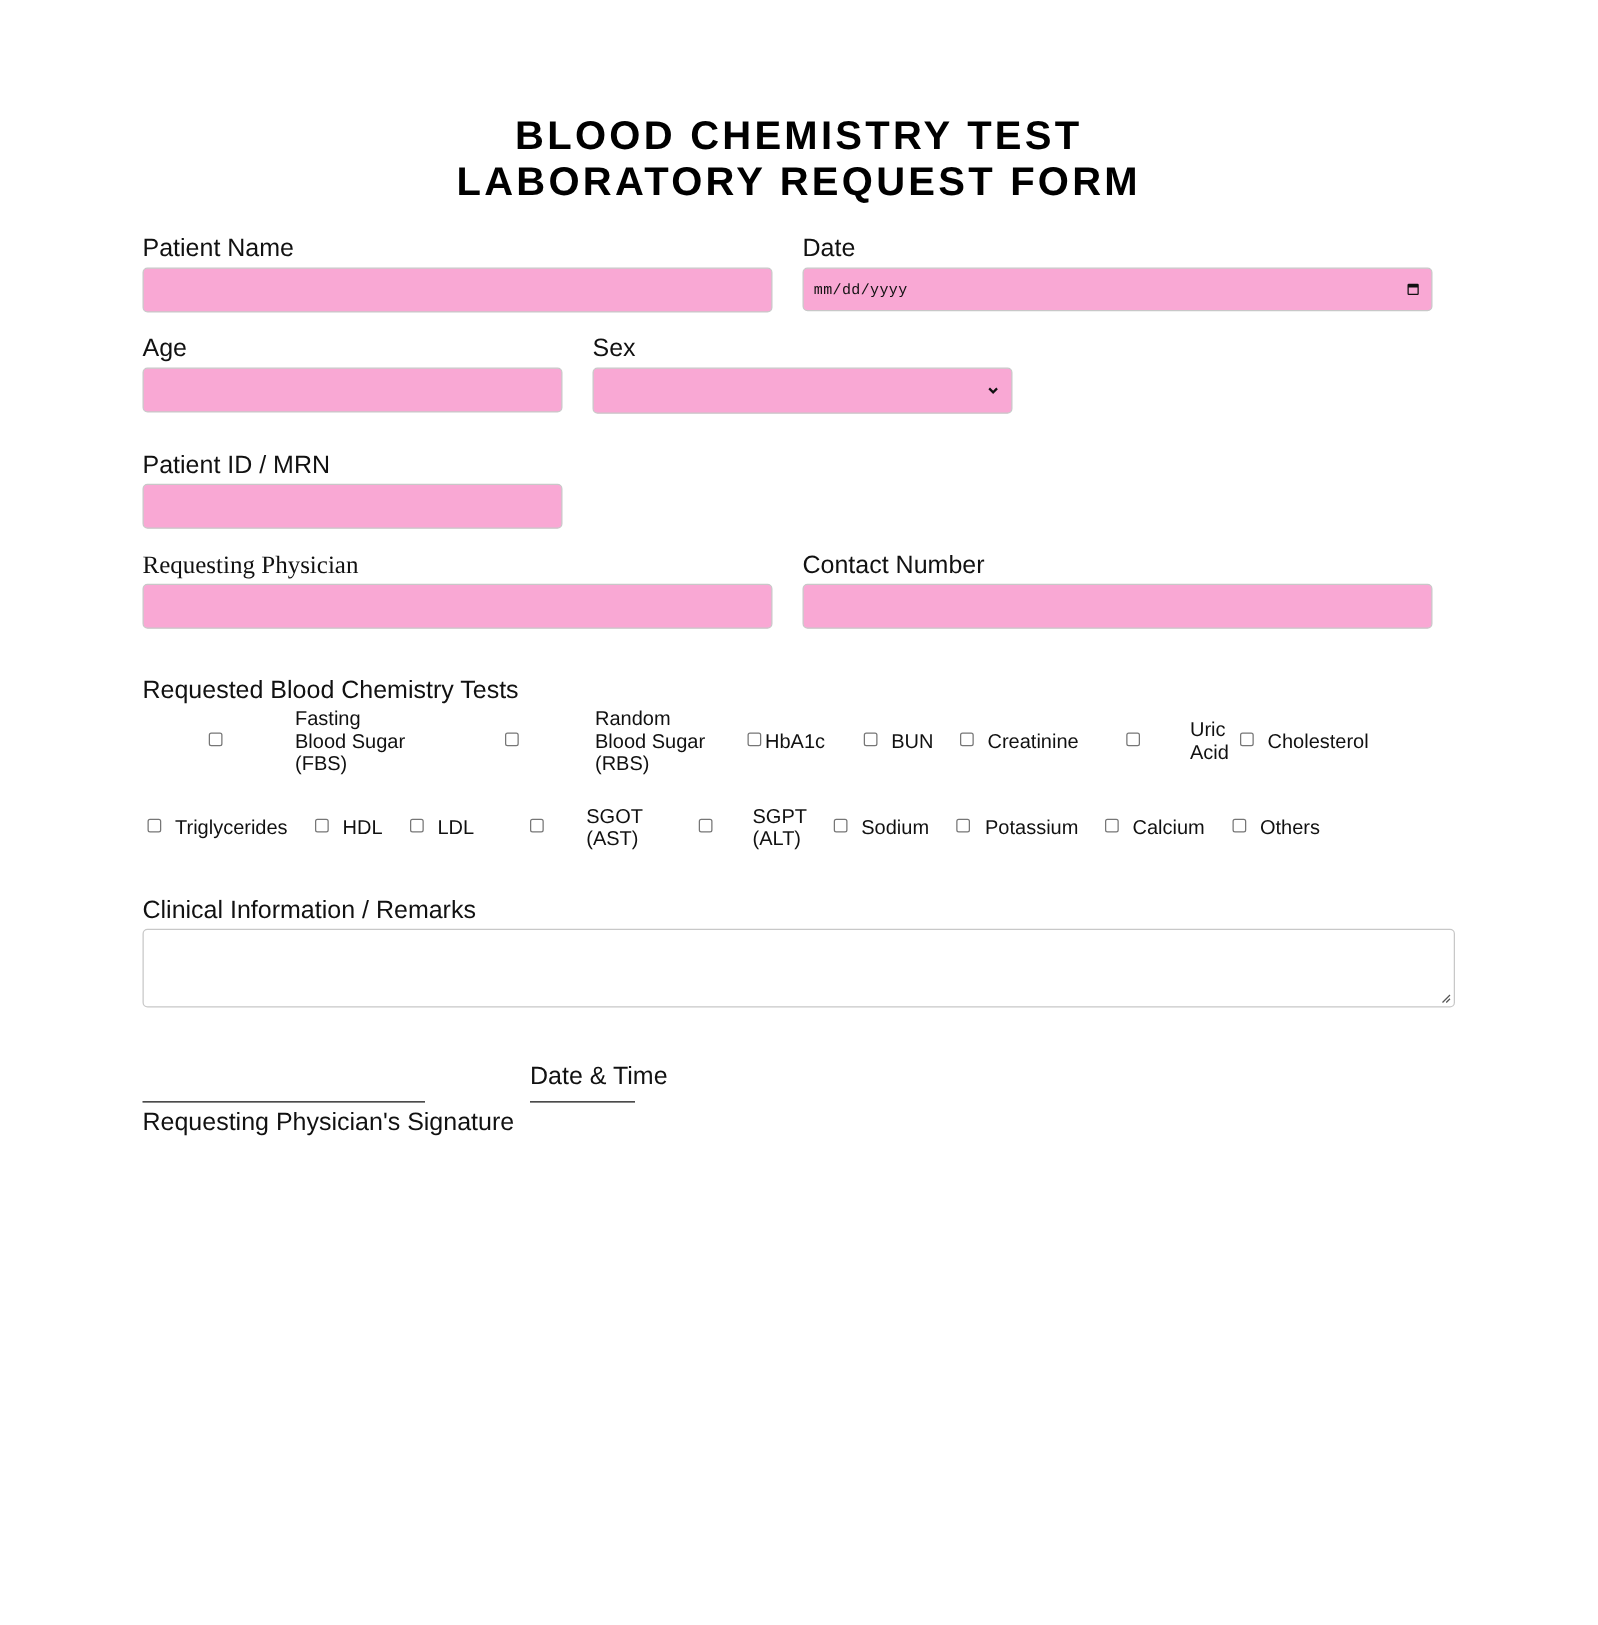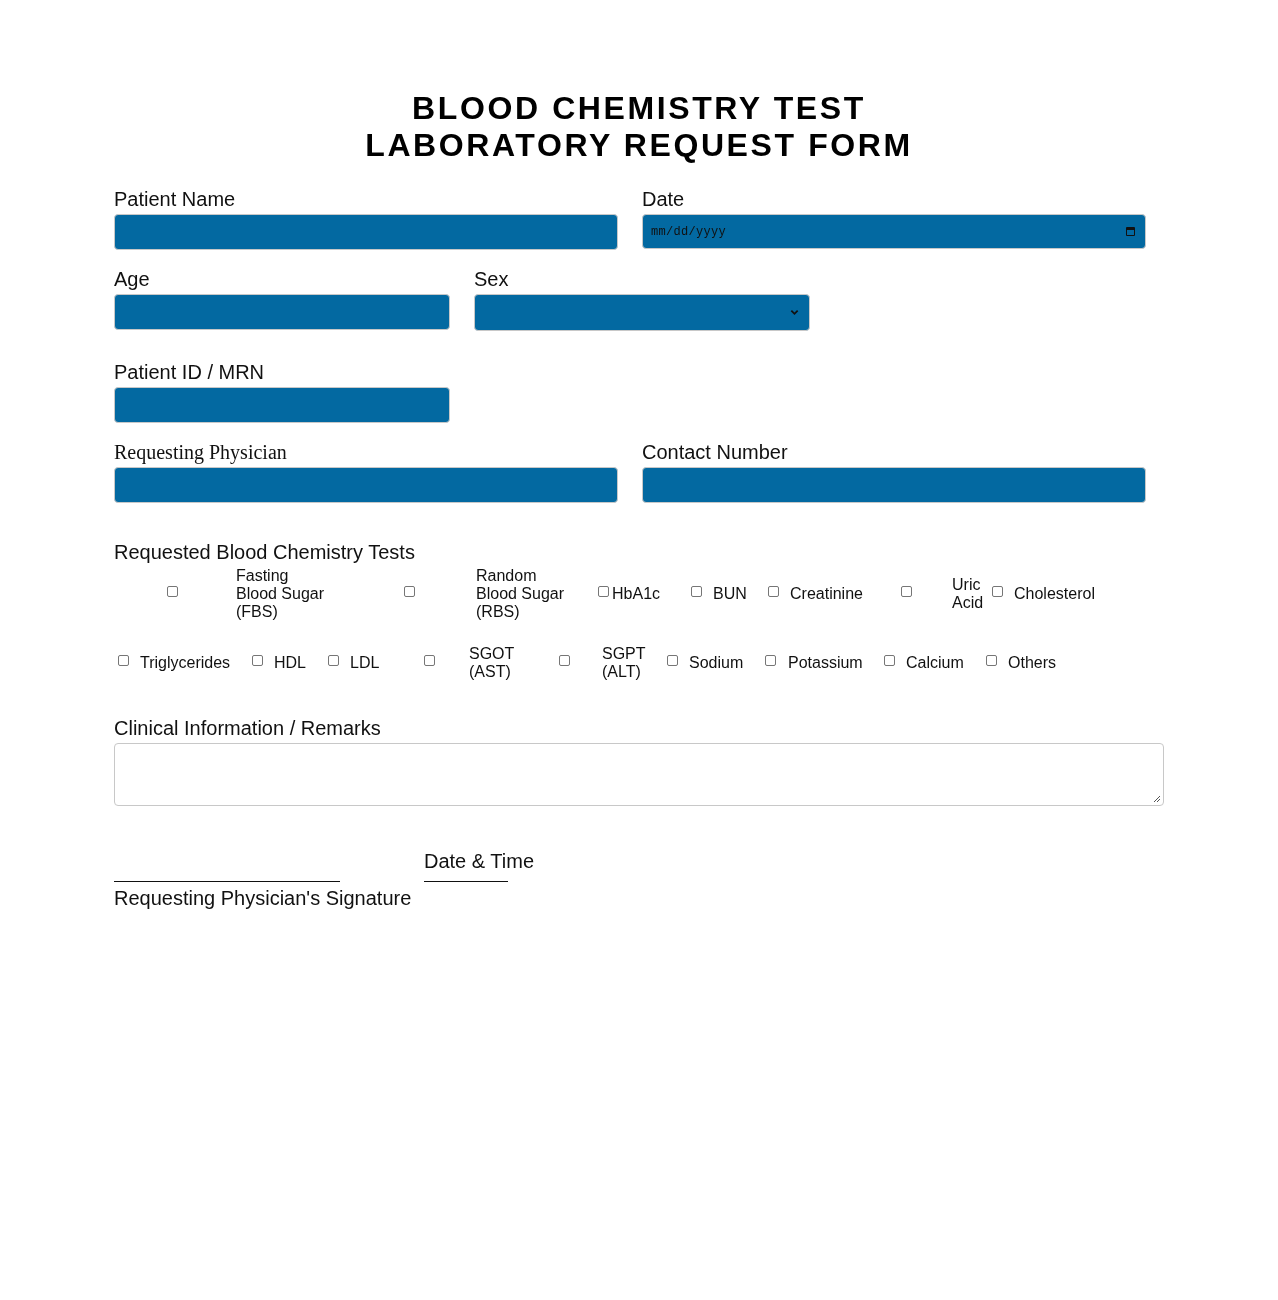--- a/index.html
+++ b/index.html
@@ -33,21 +33,21 @@
       font-size: 20px;
       line-height: 18px;
       color: #111;
       white-space: nowrap;
     }
     .field {
       position: absolute;
       box-sizing: border-box;
       border: 1px solid #c8c8c8;
       border-radius: 4px;
-      background: #0369a1;
+      background: #f9a8d4;
       height: 36px;
       font-family: "Liberation Sans", sans-serif;
       font-size: 14px;
       padding: 0 8px;
       margin: 0;
       outline: none;
     }
     .date-field {
       display: flex;
       align-items: center;

